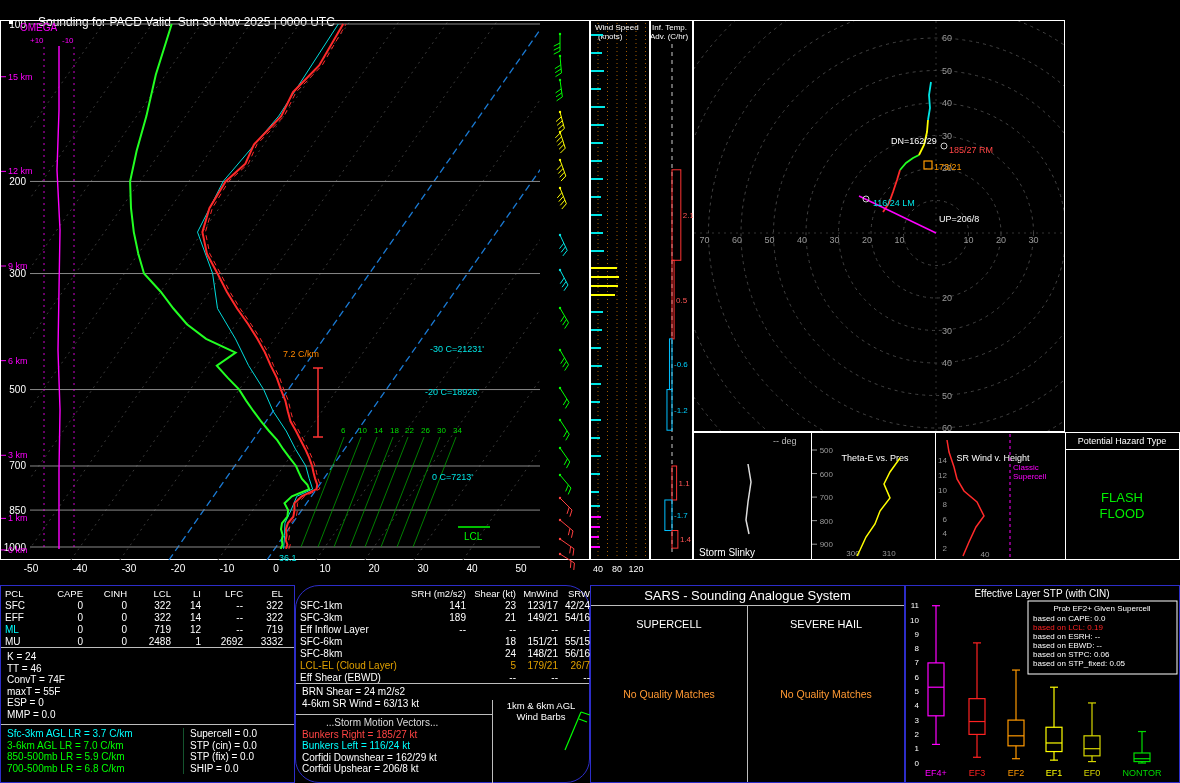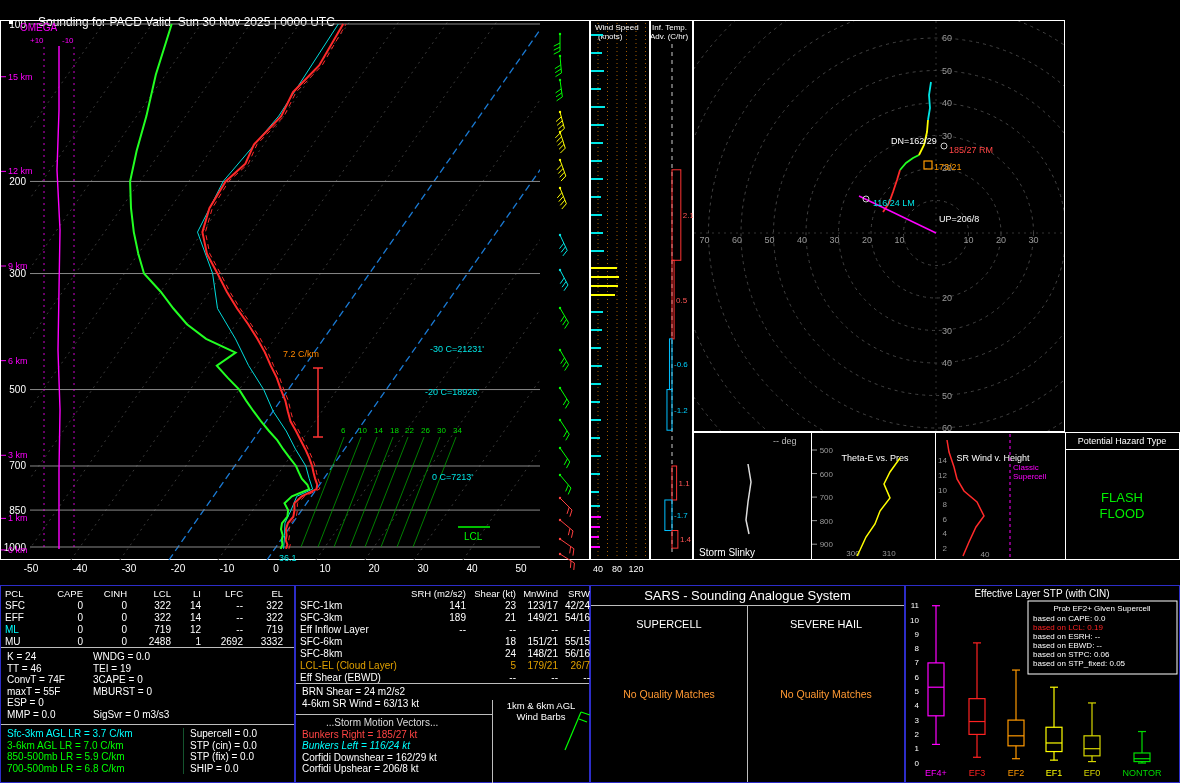--- a/index.html
+++ b/index.html
@@ -9,21 +9,21 @@
   svg text{font-family:"Liberation Sans",sans-serif;}
   #hdr{position:absolute;top:12px;left:0;width:1180px;height:20px;background:#000;}
   #hdr-left{position:absolute;left:38px;top:3px;color:#fff;font-size:12px;white-space:pre;}
   #hdr-right{position:absolute;right:8px;top:3px;color:#ffaa00;font-size:12px;cursor:pointer;}
   #win-dot{position:absolute;left:9px;top:8px;width:4px;height:4px;background:#fff;}
   #svg-skewt{left:0;top:20px;}
   #svg-hodo{left:693px;top:20px;}
   .bottom{position:absolute;top:585px;left:0;width:1180px;height:198px;}
   .bpanel{position:absolute;top:0;height:198px;background:#000;border:1px solid #2d2dc8;box-sizing:border-box;}
   #p-thermo{left:0;width:295px;}
-  #p-kine{left:295px;width:295px;}
+  #p-kine{left:295px;width:295px;border-radius:24px;}
   #p-sars{left:590px;width:315px;}
   #p-stp{left:905px;width:275px;}
   .sect{border-bottom:1px solid #bdbdbd;box-sizing:border-box;}
   .prow{display:flex;line-height:12px;font-size:10px;color:#fff;padding:0 4px;white-space:pre;}
   .phead{line-height:13px;}
   .phead .pc{font-size:9.5px;}
   .pc{flex:none;overflow:hidden;}
   .num{text-align:right;}
   .sline{font-size:10px;line-height:11.5px;color:#fff;white-space:pre;padding-left:6px;}
   #stats-grid{display:flex;padding-top:3px;}
@@ -465,28 +465,20 @@
     <div class="sect" id="sect-stats">
       <div id="stats-grid">
           <div class="scol" style="width: 86px;">
             <div class="sline" style="color: rgb(255, 255, 255);">K = 24</div>
             <div class="sline" style="color: rgb(255, 255, 255);">TT = 46</div>
             <div class="sline" style="color: rgb(255, 255, 255);">ConvT = 74F</div>
             <div class="sline" style="color: rgb(255, 255, 255);">maxT = 55F</div>
             <div class="sline" style="color: rgb(255, 255, 255);">ESP = 0</div>
             <div class="sline" style="color: rgb(255, 255, 255);">MMP = 0.0</div>
           </div>
-          <div class="scol" style="width: 95px;">
-            <div class="sline" style="color: rgb(255, 255, 255);">WNDG = 0.0</div>
-            <div class="sline" style="color: rgb(255, 255, 255);">TEI = 19</div>
-            <div class="sline" style="color: rgb(255, 255, 255);">3CAPE = 0</div>
-            <div class="sline" style="color: rgb(255, 255, 255);">MBURST = 0</div>
-            <div class="sline" style="color: rgb(255, 255, 255);">&nbsp;</div>
-            <div class="sline" style="color: rgb(255, 255, 255);">SigSvr = 0 m3/s3</div>
-          </div>
         </div>
     </div>
     <div id="lapse-row">
       <div id="lapse-list">
           <div class="sline" style="color: rgb(0, 255, 255);">Sfc-3km AGL LR = 3.7 C/km</div>
           <div class="sline" style="color: rgb(0, 255, 0);">3-6km AGL LR = 7.0 C/km</div>
           <div class="sline" style="color: rgb(0, 255, 0);">850-500mb LR = 5.9 C/km</div>
           <div class="sline" style="color: rgb(0, 255, 0);">700-500mb LR = 6.8 C/km</div>
         </div>
       <div id="composite-list">
@@ -510,21 +502,21 @@
         <div class="prow"><div class="pc" style="width: 110px; color: rgb(255, 255, 255);">Eff Shear (EBWD)</div><div class="pc num" style="width: 56px; color: rgb(255, 255, 255);"></div><div class="pc num" style="width: 50px; color: rgb(255, 255, 255);">--</div><div class="pc num" style="width: 42px; color: rgb(255, 255, 255);">--</div><div class="pc num" style="width: 32px; color: rgb(255, 255, 255);">--</div></div>
       </div>
     <div class="kleft">
       <div id="brn-box">
           <div class="sline">BRN Shear = 24 m2/s2</div>
           <div class="sline">4-6km SR Wind = 63/13 kt</div>
         </div>
       <div id="smv-box">
           <div class="sline" style="color: rgb(221, 221, 221); margin-left: 24px;">...Storm Motion Vectors...</div>
           <div class="sline" style="color: rgb(255, 68, 68);">Bunkers Right = 185/27 kt</div>
-          <div class="sline" style="color: rgb(0, 255, 255); font-style: italic;">Bunkers Left = 116/24 kt</div>
+          <div class="sline" style="color: rgb(0, 255, 255);">Bunkers Left = 116/24 kt</div>
           <div class="sline" style="color: rgb(255, 255, 255);">Corfidi Downshear = 162/29 kt</div>
           <div class="sline" style="color: rgb(255, 255, 255);">Corfidi Upshear = 206/8 kt</div>
         </div>
     </div>
     <div id="barb-box">
       <div id="barb-glyph">
           <svg width="94" height="58">
             <g>
               <line x1="24" y1="50" x2="40" y2="12" stroke="#00ff00" stroke-width="1.2"></line>
               <line x1="40" y1="12" x2="49" y2="15" stroke="#00ff00" stroke-width="1.2"></line>

